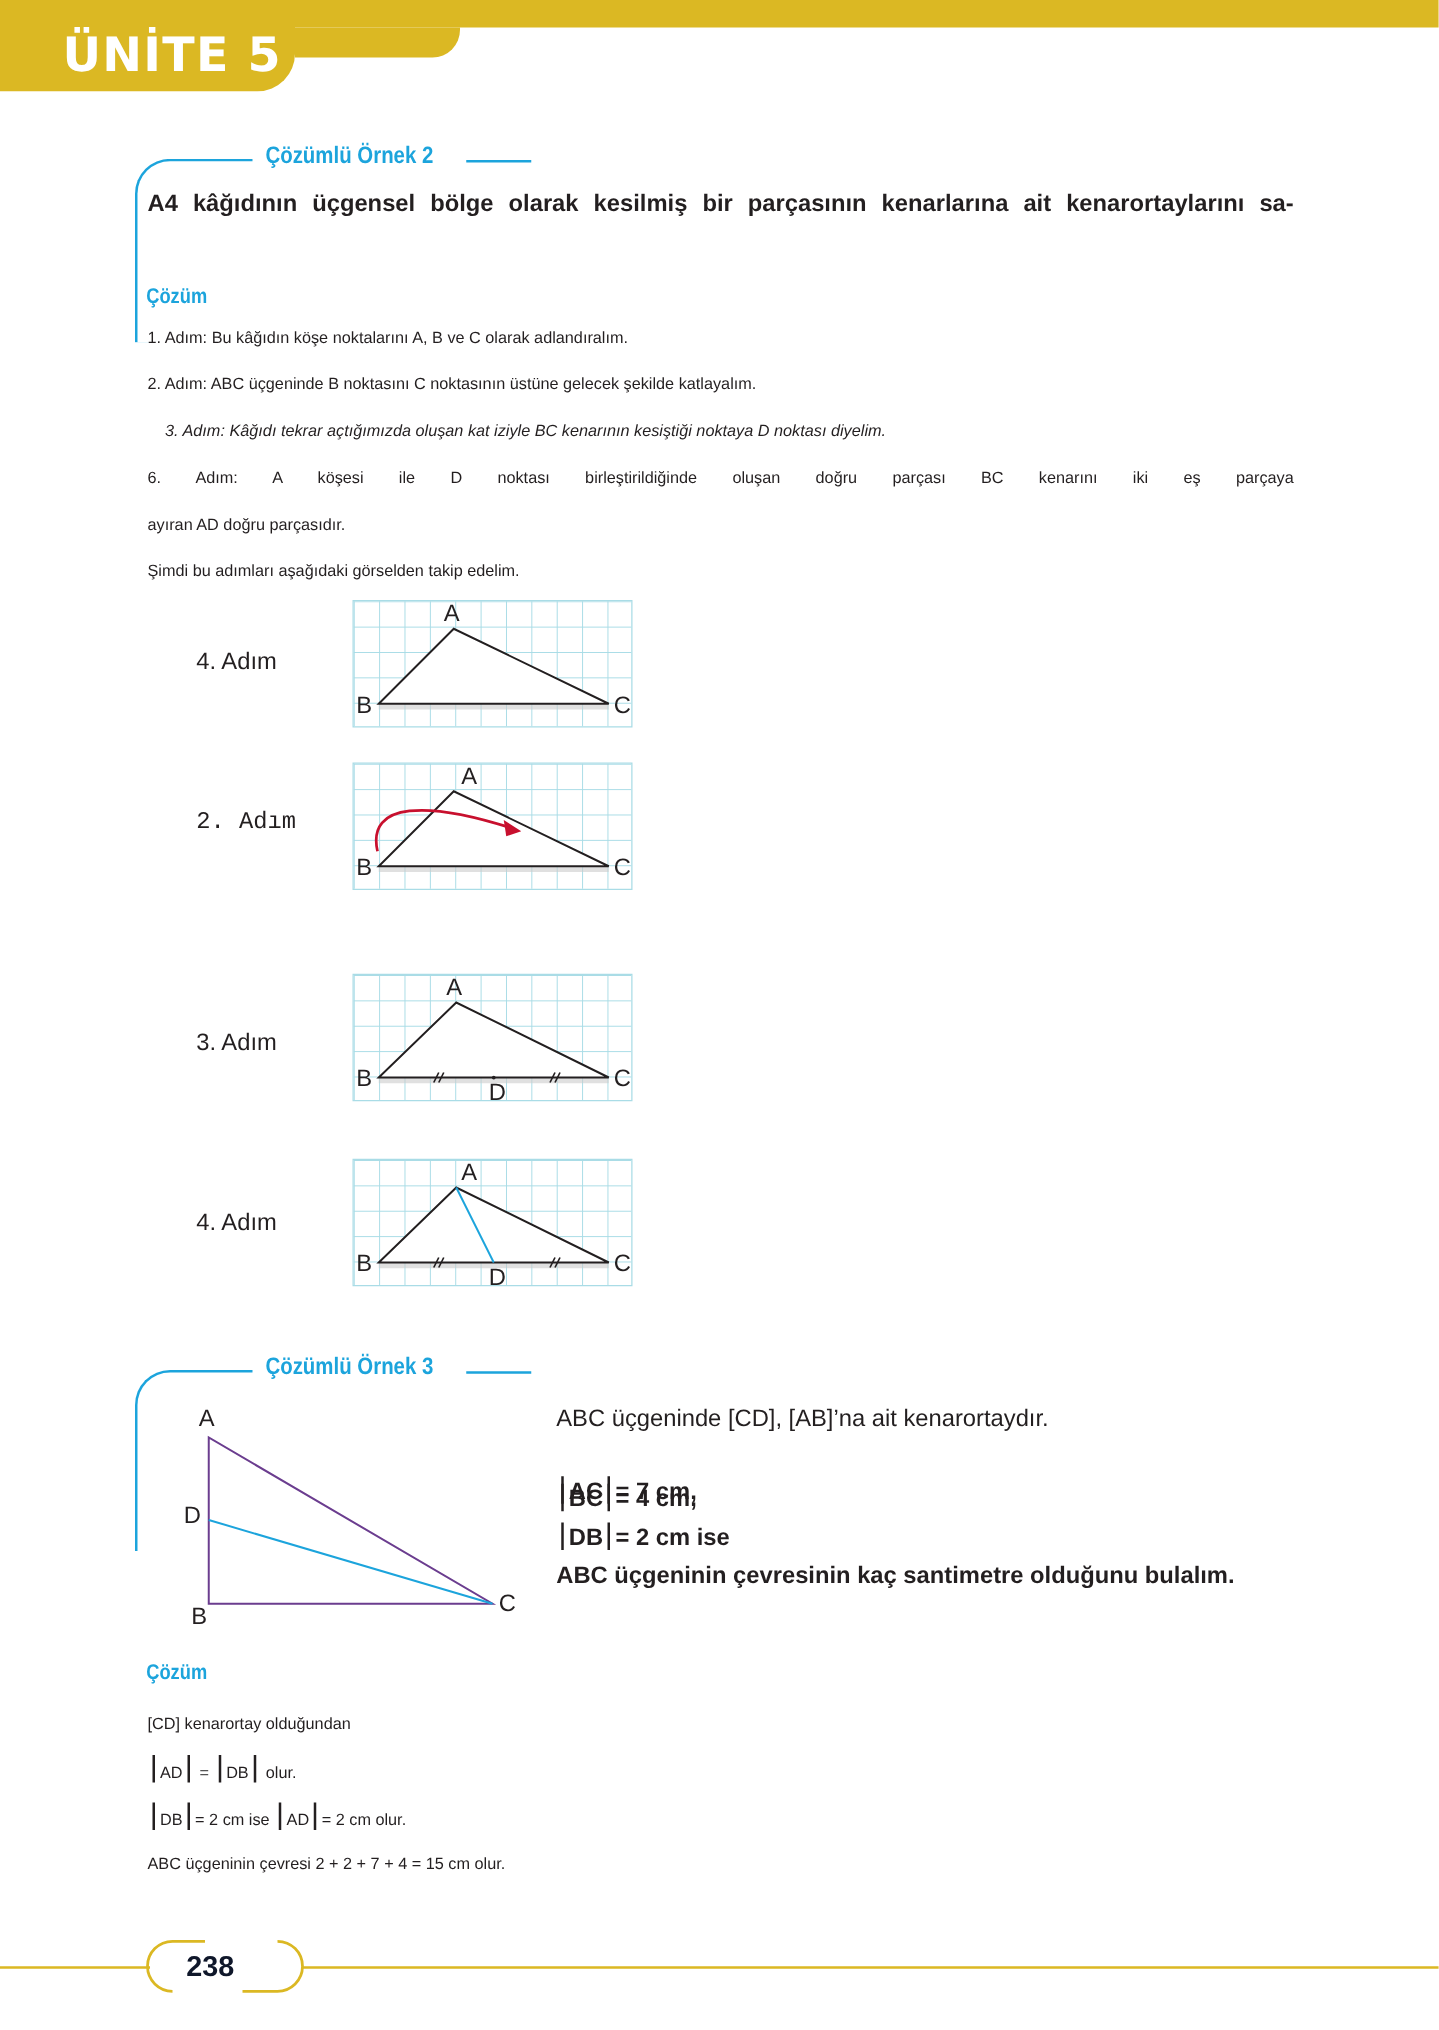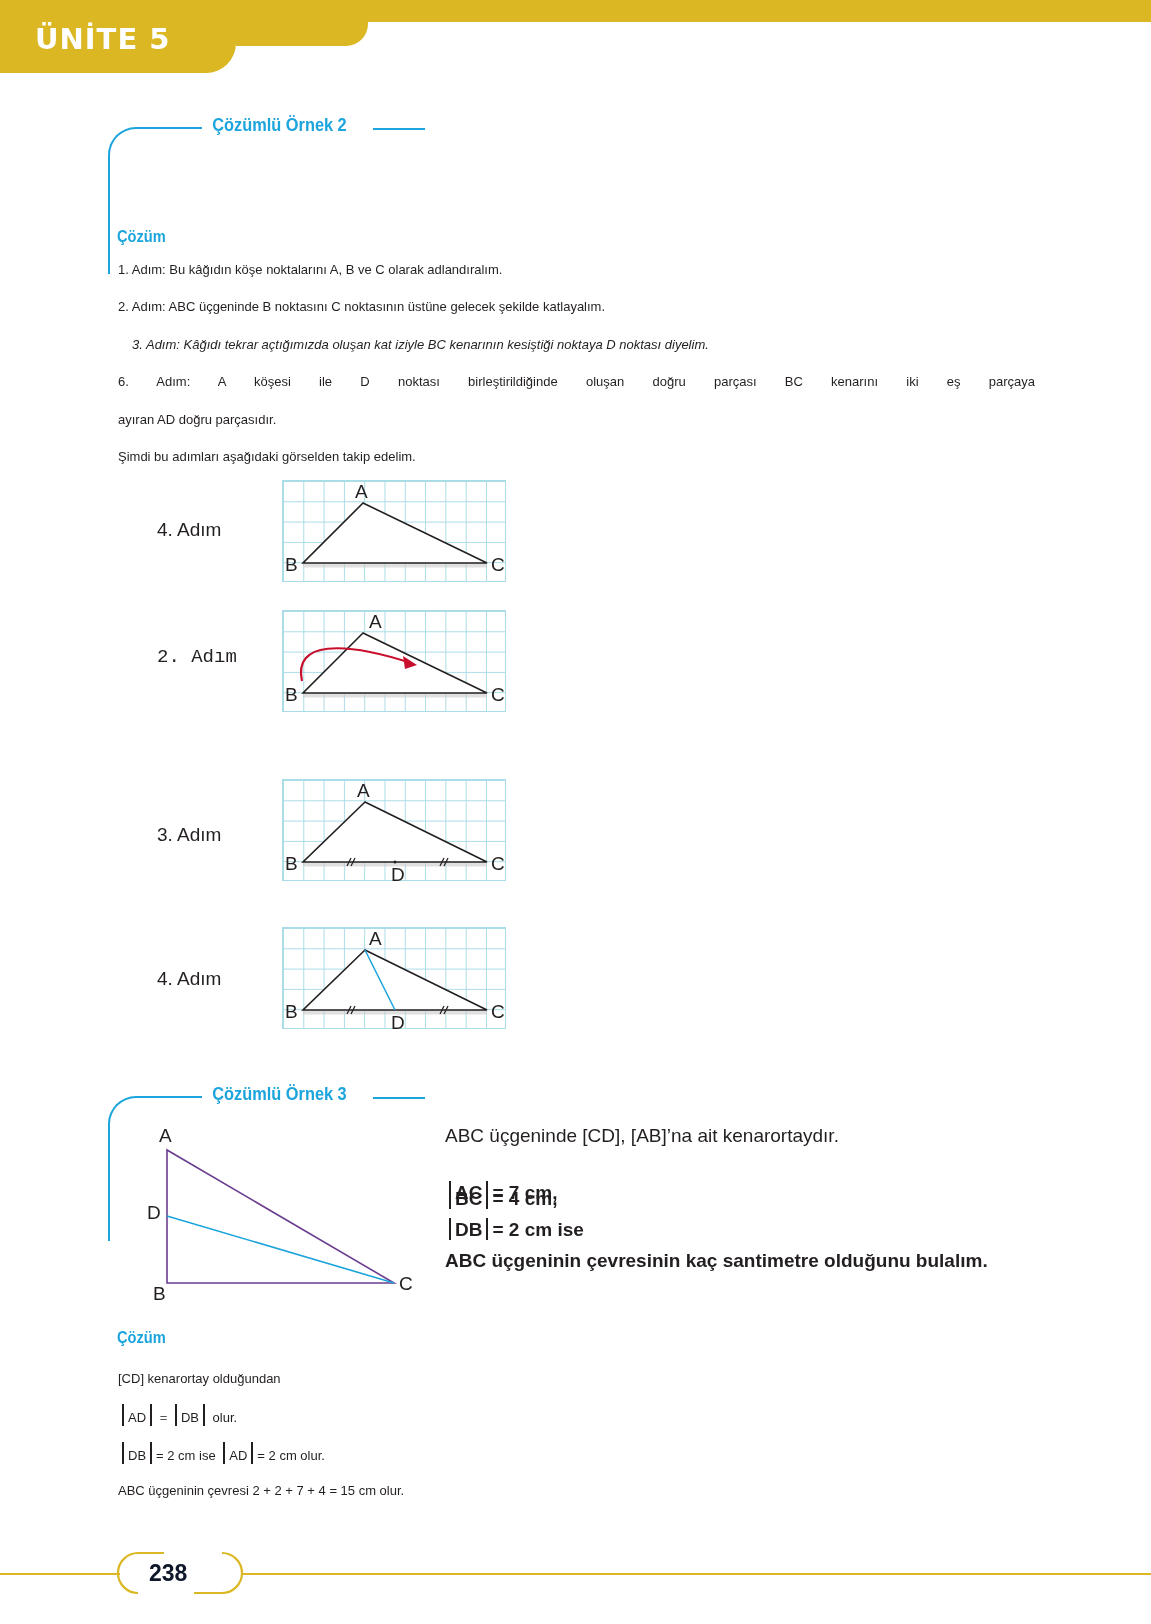--- a/index.html
+++ b/index.html
@@ -2,21 +2,21 @@
 <html><head>
 <meta charset="utf-8">
 <style>
   html, body { margin:0; padding:0; }
   body { width:1151px; height:1624px; position:relative; background:#ffffff; overflow:hidden;
          font-family:"Liberation Sans", sans-serif; color:#231f20; }
   .abs { position:absolute; }
   .top-band { left:0; top:0; width:1151px; height:22px; background:#dbb823; }
   .unit-tab { left:0; top:0; width:236px; height:73px; background:#dbb823; border-bottom-right-radius:30px; }
   .unit-tab-notch { left:236px; top:22px; width:132px; height:24px; background:#dbb823; border-bottom-right-radius:22px; }
-  .unit-title { left:35px; top:22px; font-size:29px; font-weight:bold; color:#ffffff; letter-spacing:1px; font-family:"DejaVu Sans", sans-serif;text-align:center; }
+  .unit-title { left:50px; top:22px; font-size:38px; font-weight:bold; color:#ffffff; letter-spacing:1px; font-family:"DejaVu Sans", sans-serif;text-align:center; }
   .ex-frame { border-left:2px solid #1ca4dc; border-top:2px solid #1ca4dc; border-top-left-radius:28px; }
   .ex-title { font-size:19px; font-weight:bold; color:#1ca4dc; background:#fff; padding:0 12px; transform:scaleX(0.86); transform-origin:left center; white-space:nowrap; }
   .ex-line { height:2px; background:#1ca4dc; }
   .bold-q { font-size:19px; font-weight:bold; line-height:32px; width:917px; text-align:justify; }
   .sol-label { font-size:17px; font-weight:bold; color:#1ca4dc; transform:scaleX(0.86); transform-origin:left center; }
   .line { font-size:13px; line-height:24px; white-space:nowrap; }
   .just { width:917px; text-align:justify; text-align-last:justify; }
   .step-label { font-size:19px; }
   .grid { background-color:#fff;
           background-image:linear-gradient(#a9dce6 1px, transparent 1px), linear-gradient(90deg, #a9dce6 1px, transparent 1px);
@@ -33,20 +33,21 @@
 <div class="abs top-band"></div>
 <div class="abs unit-tab"></div>
 <div class="abs unit-tab-notch"></div>
 <div class="abs unit-title">ÜNİTE 5</div>
 
 <div class="abs ex-frame" style="left:108px; top:127px; width:95px; height:145px;"></div>
 <div class="abs ex-title" style="left:202px; top:114px;">Çözümlü Örnek 2</div>
 <div class="abs ex-line" style="left:373px; top:128px; width:52px;"></div>
 
 <div class="abs bold-q" style="left:118px; top:148px;">
+  <div style="text-align:justify; text-align-last:justify;">A4 kâğıdının üçgensel bölge olarak kesilmiş bir parçasının kenarlarına ait kenarortaylarını sa-</div>
 </div>
 
 <div class="abs sol-label" style="left:117px; top:227px;">Çözüm</div>
 
 <div class="abs line" style="left:118px; top:258px;">1. Adım: Bu kâğıdın köşe noktalarını A, B ve C olarak adlandıralım.</div>
 <div class="abs line" style="left:118px; top:295px;">2. Adım: ABC üçgeninde B noktasını C noktasının üstüne gelecek şekilde katlayalım.</div>
 <div class="abs line" style="left:132px; top:333px;font-style:italic;">3. Adım: Kâğıdı tekrar açtığımızda oluşan kat iziyle BC kenarının kesiştiği noktaya D noktası diyelim.</div>
 <div class="abs line just" style="left:118px; top:370px;">6. Adım: A köşesi ile D noktası birleştirildiğinde oluşan doğru parçası BC kenarını iki eş parçaya</div>
 <div class="abs line" style="left:118px; top:408px;">ayıran AD doğru parçasıdır.</div>
 <div class="abs line" style="left:118px; top:445px;">Şimdi bu adımları aşağıdaki görselden takip edelim.</div>

